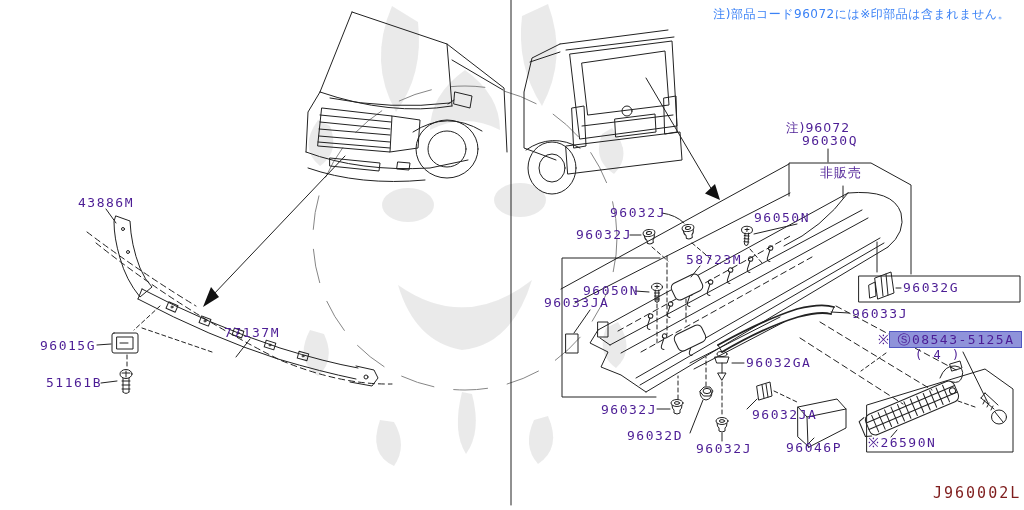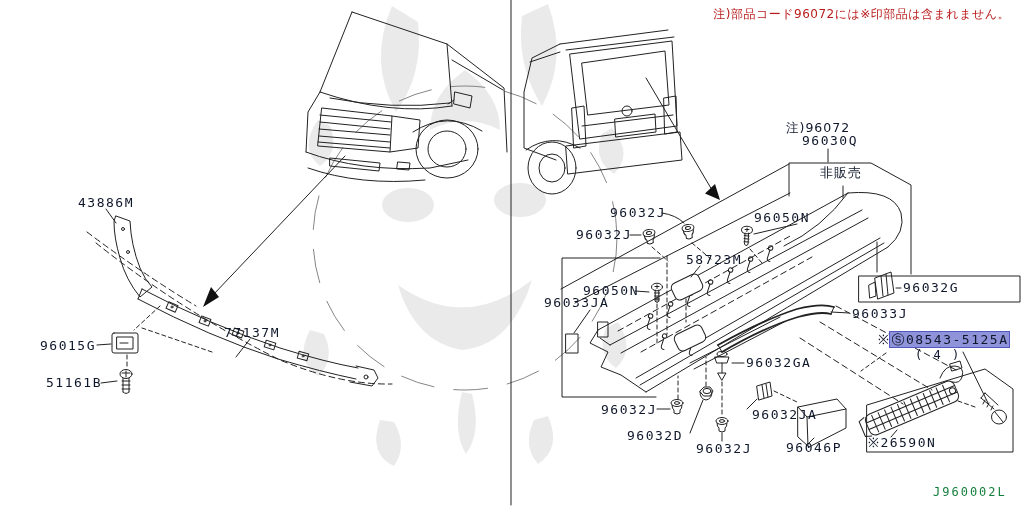--- a/index.html
+++ b/index.html
@@ -1,26 +1,26 @@
 <!DOCTYPE html>
 <html><head>
 <meta charset="utf-8">
 <style>
   html,body{margin:0;padding:0;background:#fff}
   .canvas{position:relative;width:1024px;height:510px;background:#ffffff;overflow:hidden;
           font-family:"DejaVu Sans Mono",monospace}
   svg.art{position:absolute;left:0;top:0}
   .lbl{position:absolute;font:13px "DejaVu Sans Mono",monospace;letter-spacing:1.5px;
-       color:#0f172a;white-space:nowrap;line-height:1.05}
+       color:#4c1d95;white-space:nowrap;line-height:1.05}
   .jp{font-family:"DejaVu Sans","Liberation Sans",sans-serif;letter-spacing:1px}
-  .note{font-size:12px;letter-spacing:.5px;color:#b91c1c}
+  .note{font-size:12px;letter-spacing:.5px;color:#3b82f6}
   .small{font-size:12.5px;letter-spacing:1px}
-  .hl{background:#8f93da;outline:1.5px solid #5257c2;padding:0 1px}
+  .hl{background:#8f93da;outline:1.5px solid #5257c2;padding:0 7px}
   .qty{font-size:12px;letter-spacing:2px}
-  .code{font-size:12px;color:#15803d;letter-spacing:2px}
+  .code{font-size:15px;color:#7f1d1d;letter-spacing:2px}
 </style>
 </head>
 <body>
 
 <div class="canvas">
 
 <svg class="art" width="1024" height="510" viewBox="0 0 1024 510">
   <defs>
     <g id="grom">
       <ellipse cx="0" cy="0" rx="6" ry="3.5"></ellipse>

